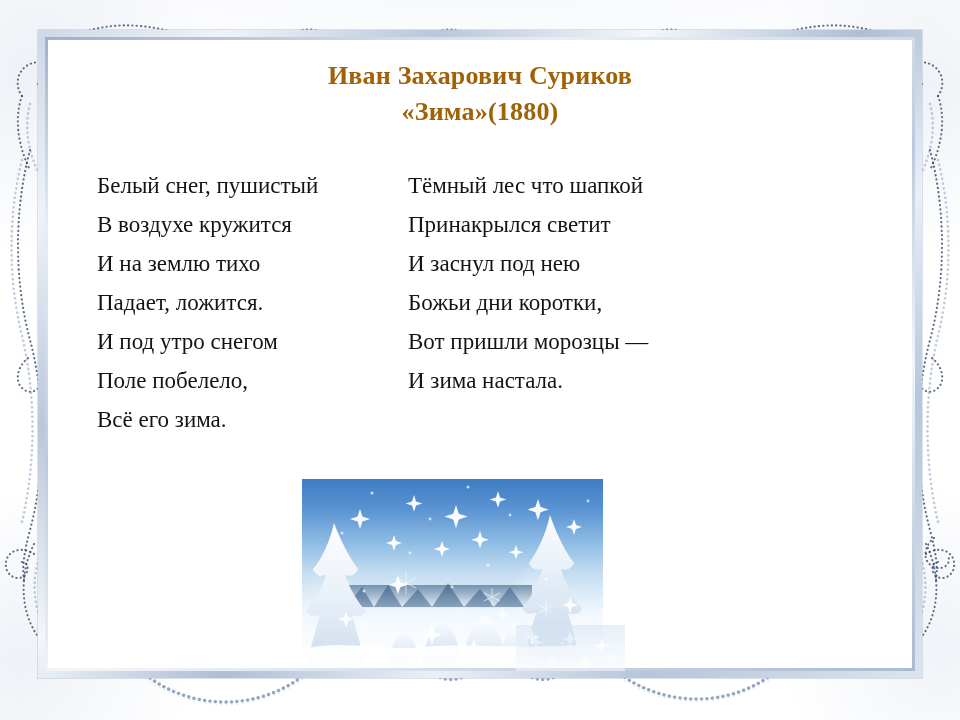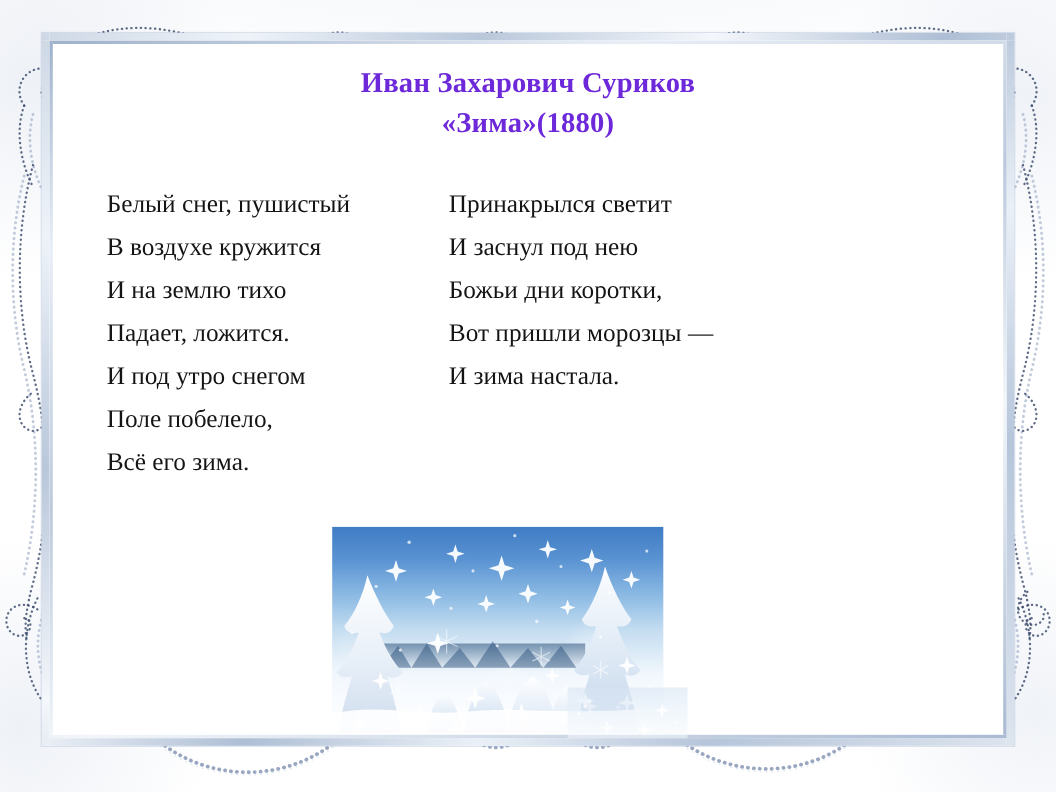--- a/index.html
+++ b/index.html
@@ -130,21 +130,21 @@
     position: absolute;
     left: 60px;
     right: 60px;
     top: 58px;
     text-align: center;
   }
   .title-line {
     font-weight: bold;
     font-size: 26px;
     line-height: 36px;
-    color: #6d28d9;
+    color: #a16207;
     letter-spacing: .2px;
   }
 
   .poem {
     position: absolute;
     left: 0;
     right: 0;
     top: 166px;
     display: flex;
     justify-content: flex-start;
@@ -326,20 +326,21 @@
     <div class="poem-col left">
       <span class="poem-line">Белый снег, пушистый</span>
       <span class="poem-line">В воздухе кружится</span>
       <span class="poem-line">И на землю тихо</span>
       <span class="poem-line">Падает, ложится.</span>
       <span class="poem-line">И под утро снегом</span>
       <span class="poem-line">Поле побелело,</span>
       <span class="poem-line">Всё его зима.</span>
     </div>
     <div class="poem-col right">
+      <span class="poem-line">Тёмный лес что шапкой</span>
       <span class="poem-line">Принакрылся светит</span>
       <span class="poem-line">И заснул под нею</span>
       <span class="poem-line">Божьи дни коротки,</span>
       <span class="poem-line">Вот пришли морозцы —</span>
       <span class="poem-line">И зима настала.</span>
     </div>
   </div>
 
   <div class="photo">
     <svg class="photo-trees" width="301" height="186" viewBox="0 0 301 186" preserveAspectRatio="none">

